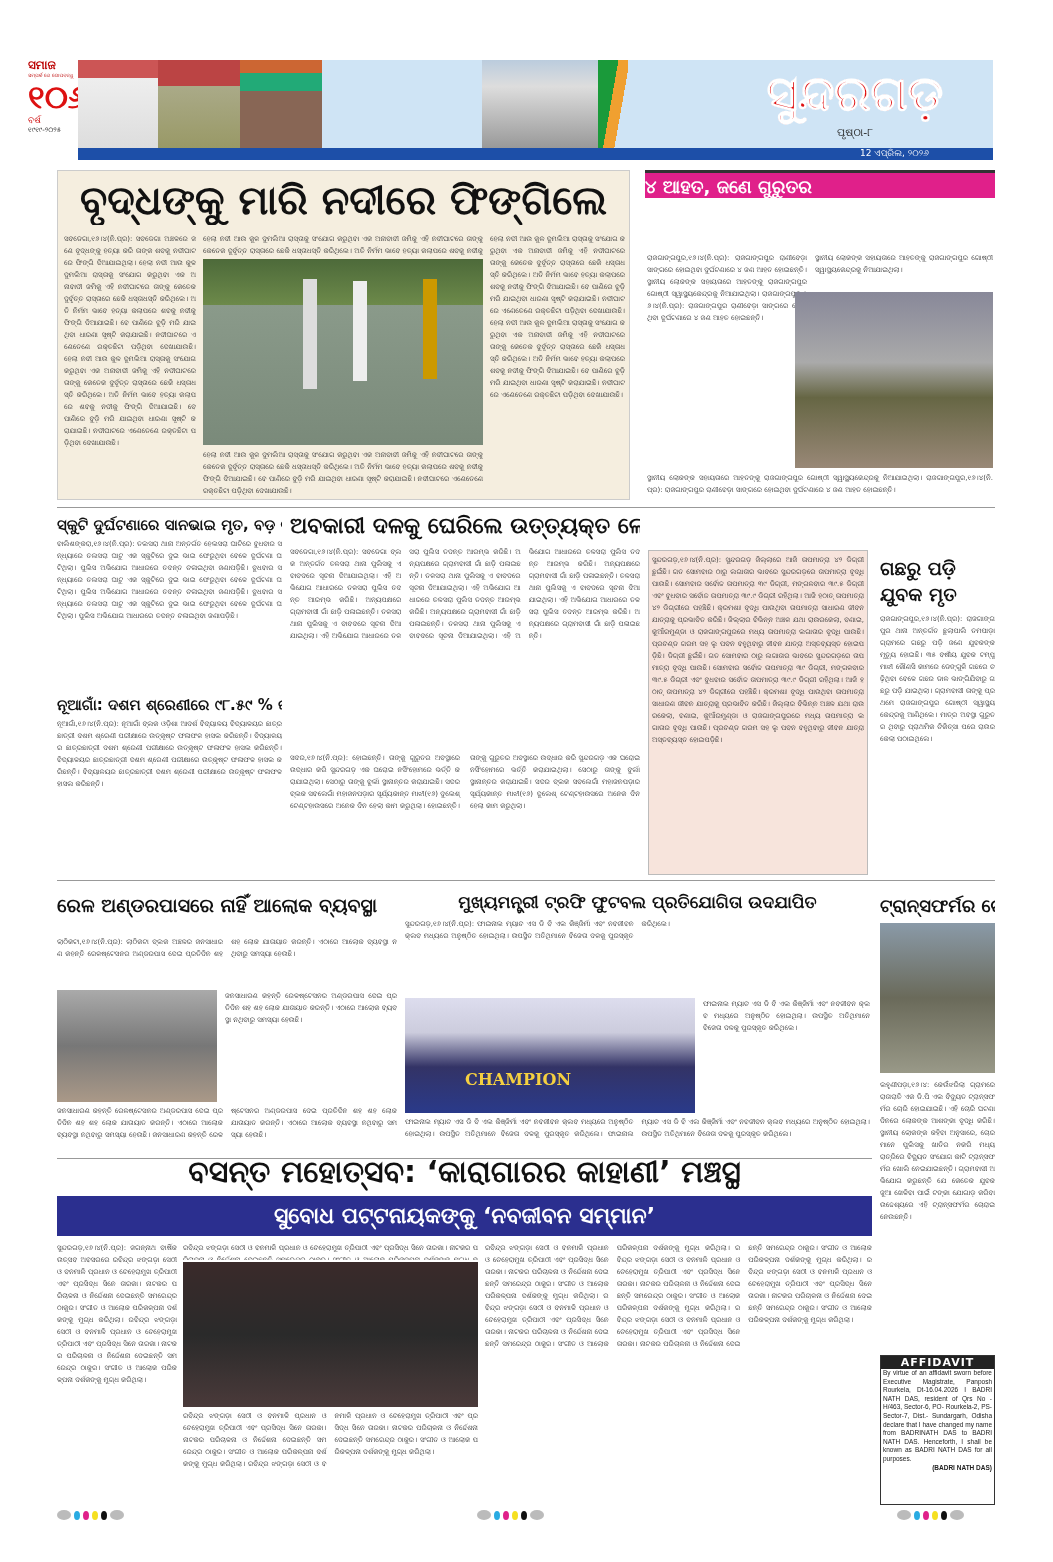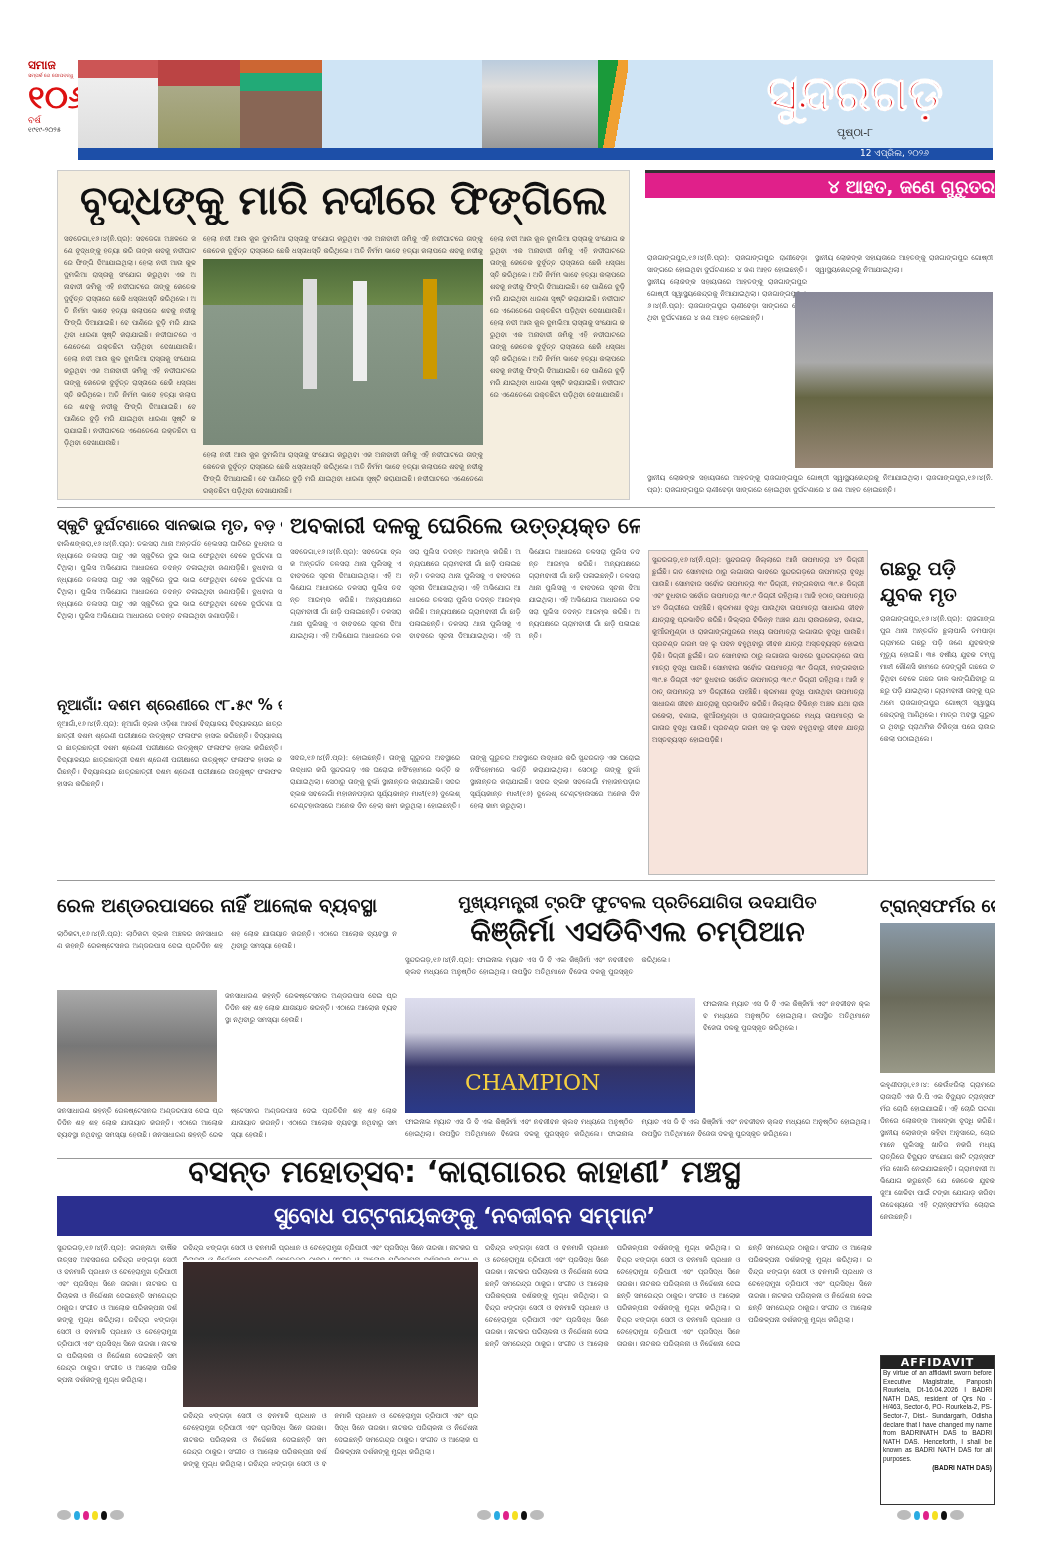--- a/index.html
+++ b/index.html
@@ -55,21 +55,21 @@
   <div class="photo abs" style="left:145px;top:88px;width:280px;height:186px;background:linear-gradient(#4d6a3a 0,#6d8a4a 25%,#8a9a8a 25%,#7a8a7a 100%)">
     <div class="abs" style="left:100px;top:20px;width:14px;height:110px;background:#ddd"></div>
     <div class="abs" style="left:150px;top:22px;width:14px;height:100px;background:#eee"></div>
     <div class="abs" style="left:220px;top:20px;width:14px;height:100px;background:#c90"></div>
   </div>
   <div class="txt abs" style="left:145px;top:278px;width:280px;height:48px">ହେଲା ନଦୀ ଆଉ କୁଳ ଦୁମଲିଆ ରାସ୍ତାକୁ ସଂଯୋଗ କରୁଥିବା ଏକ ଅନାବାଦୀ ଜମିକୁ ଏହି ନଦୀଘାଟରେ ତାଙ୍କୁ କେତେକ ଦୁର୍ବୃତ୍ତ ରାସ୍ତାରେ ଛେକି ଧସ୍ତାଧସ୍ତି କରିଥିଲେ। ଅତି ନିର୍ମମ ଭାବେ ହତ୍ୟା କଲାପରେ ଶବକୁ ନଦୀକୁ ଫିଙ୍ଗି ଦିଆଯାଇଛି। ବେ ପାଣିରେ ବୁଡ଼ି ମରି ଯାଇଥିବା ଧାରଣା ସୃଷ୍ଟି କରାଯାଇଛି। ନଦୀଘାଟରେ ଏଣେତେଣେ ରକ୍ତଛିଟା ପଡ଼ିଥିବା ଦେଖାଯାଉଛି।</div>
   <div class="txt abs" style="left:432px;top:62px;width:135px;height:262px"><span>ହେଲା ନଦୀ ଆଉ କୁଳ ଦୁମଲିଆ ରାସ୍ତାକୁ ସଂଯୋଗ କରୁଥିବା ଏକ ଅନାବାଦୀ ଜମିକୁ ଏହି ନଦୀଘାଟରେ ତାଙ୍କୁ କେତେକ ଦୁର୍ବୃତ୍ତ ରାସ୍ତାରେ ଛେକି ଧସ୍ତାଧସ୍ତି କରିଥିଲେ। ଅତି ନିର୍ମମ ଭାବେ ହତ୍ୟା କଲାପରେ ଶବକୁ ନଦୀକୁ ଫିଙ୍ଗି ଦିଆଯାଇଛି। ବେ ପାଣିରେ ବୁଡ଼ି ମରି ଯାଇଥିବା ଧାରଣା ସୃଷ୍ଟି କରାଯାଇଛି। ନଦୀଘାଟରେ ଏଣେତେଣେ ରକ୍ତଛିଟା ପଡ଼ିଥିବା ଦେଖାଯାଉଛି।</span> <span>ହେଲା ନଦୀ ଆଉ କୁଳ ଦୁମଲିଆ ରାସ୍ତାକୁ ସଂଯୋଗ କରୁଥିବା ଏକ ଅନାବାଦୀ ଜମିକୁ ଏହି ନଦୀଘାଟରେ ତାଙ୍କୁ କେତେକ ଦୁର୍ବୃତ୍ତ ରାସ୍ତାରେ ଛେକି ଧସ୍ତାଧସ୍ତି କରିଥିଲେ। ଅତି ନିର୍ମମ ଭାବେ ହତ୍ୟା କଲାପରେ ଶବକୁ ନଦୀକୁ ଫିଙ୍ଗି ଦିଆଯାଇଛି। ବେ ପାଣିରେ ବୁଡ଼ି ମରି ଯାଇଥିବା ଧାରଣା ସୃଷ୍ଟି କରାଯାଇଛି। ନଦୀଘାଟରେ ଏଣେତେଣେ ରକ୍ତଛିଟା ପଡ଼ିଥିବା ଦେଖାଯାଉଛି।</span></div>
 </div>
 
 <div class="abs" style="left:645px;top:170px;width:350px;height:370px">
-  <div style="background:#e0208a;color:#fff;font-weight:bold;font-size:18px;text-align:right;height:28px;line-height:28px;border-top:3px solid #333">୪ ଆହତ, ଜଣେ ଗୁରୁତର</div>
+  <div style="background:#e0208a;color:#fff;font-weight:bold;font-size:18px;text-align:left;height:28px;line-height:28px;border-top:3px solid #333">୪ ଆହତ, ଜଣେ ଗୁରୁତର</div>
   <div class="txt abs" style="left:2px;top:82px;width:160px;height:210px"><span>ରାଜଗାଙ୍ଗପୁର,୧୬।୪(ନି.ପ୍ର): ରାଜଗାଙ୍ଗପୁର ରାଣୀବେଡ଼ା ସାଙ୍ଗରେ ହୋଇଥିବା ଦୁର୍ଘଟଣାରେ ୪ ଜଣ ଆହତ ହୋଇଛନ୍ତି।</span> <span>ସ୍ଥାନୀୟ ଲୋକଙ୍କ ସହାୟତାରେ ଆହତଙ୍କୁ ରାଜଗାଙ୍ଗପୁର ଗୋଷ୍ଠୀ ସ୍ୱାସ୍ଥ୍ୟକେନ୍ଦ୍ରକୁ ନିଆଯାଇଥିଲା।</span> <span>ରାଜଗାଙ୍ଗପୁର,୧୬।୪(ନି.ପ୍ର): ରାଜଗାଙ୍ଗପୁର ରାଣୀବେଡ଼ା ସାଙ୍ଗରେ ହୋଇଥିବା ଦୁର୍ଘଟଣାରେ ୪ ଜଣ ଆହତ ହୋଇଛନ୍ତି।</span></div>
   <div class="txt abs" style="left:170px;top:82px;width:178px;height:40px">ସ୍ଥାନୀୟ ଲୋକଙ୍କ ସହାୟତାରେ ଆହତଙ୍କୁ ରାଜଗାଙ୍ଗପୁର ଗୋଷ୍ଠୀ ସ୍ୱାସ୍ଥ୍ୟକେନ୍ଦ୍ରକୁ ନିଆଯାଇଥିଲା।</div>
   <div class="photo abs" style="left:150px;top:122px;width:198px;height:176px;background:linear-gradient(#889 0,#aaa 40%,#664 60%,#987 100%)"></div>
   <div class="txt abs" style="left:2px;top:302px;width:346px;height:62px"><span>ସ୍ଥାନୀୟ ଲୋକଙ୍କ ସହାୟତାରେ ଆହତଙ୍କୁ ରାଜଗାଙ୍ଗପୁର ଗୋଷ୍ଠୀ ସ୍ୱାସ୍ଥ୍ୟକେନ୍ଦ୍ରକୁ ନିଆଯାଇଥିଲା।</span> <span>ରାଜଗାଙ୍ଗପୁର,୧୬।୪(ନି.ପ୍ର): ରାଜଗାଙ୍ଗପୁର ରାଣୀବେଡ଼ା ସାଙ୍ଗରେ ହୋଇଥିବା ଦୁର୍ଘଟଣାରେ ୪ ଜଣ ଆହତ ହୋଇଛନ୍ତି।</span></div>
 </div>
 
 <div class="abs rule" style="left:57px;top:507px;width:938px;height:1px"></div>
 
 <div class="abs" style="left:57px;top:512px;width:225px;height:175px">
   <div class="hl" style="font-size:15px;line-height:26px">ସ୍କୁଟି ଦୁର୍ଘଟଣାରେ ସାନଭାଇ ମୃତ, ବଡ଼ ଗୁରୁତର</div>
@@ -96,32 +96,31 @@
 
 <div class="abs" style="left:880px;top:555px;width:115px;height:320px">
   <div class="hl" style="font-size:19px;line-height:26px;white-space:normal">ଗଛରୁ ପଡ଼ି ଯୁବକ ମୃତ</div>
   <div class="txt" style="height:262px;margin-top:6px"><span>ରାଜଗାଙ୍ଗପୁର,୧୬।୪(ନି.ପ୍ର):</span> <span>ରାଜଗାଙ୍ଗପୁର ଥାନା ଅନ୍ତର୍ଗତ ଛୁଲାପାଲି ତମପାଡ଼ା ଗ୍ରାମରେ ଗଛରୁ ପଡ଼ି ଜଣେ ଯୁବକଙ୍କ ମୃତ୍ୟୁ ହୋଇଛି। ୩୫ ବର୍ଷୀୟ ଯୁବକ ଟମ୍ପୁ ମାଝୀ କୌଣସି କାମରେ ଡେଙ୍ଗୁଳି ଗଛରେ ଚଢ଼ିଥିବା ବେଳେ ଗଛର ଡାଳ ଭାଙ୍ଗିଯିବାରୁ ଗଛରୁ ପଡ଼ି ଯାଇଥିଲା। ଗ୍ରାମବାସୀ ତାଙ୍କୁ ପ୍ରଥମେ ରାଜଗାଙ୍ଗପୁର ଗୋଷ୍ଠୀ ସ୍ୱାସ୍ଥ୍ୟକେନ୍ଦ୍ରକୁ ଆଣିଥିଲେ। ମାତ୍ର ଅବସ୍ଥା ଗୁରୁତର ଥିବାରୁ ପ୍ରାଥମିକ ଚିକିତ୍ସା ପରେ ରାଉରକେଲା ପଠାଇଥିଲେ।</span></div>
 </div>
 
 <div class="abs rule" style="left:57px;top:880px;width:938px;height:1px"></div>
 
 <div class="abs" style="left:57px;top:890px;width:340px;height:262px">
   <div class="hl" style="font-size:19px;line-height:30px">ରେଳ ଅଣ୍ଡରପାସରେ ନାହିଁ ଆଲୋକ ବ୍ୟବସ୍ଥା</div>
-  <div class="txt" style="columns:2;column-gap:8px;height:58px;margin-top:8px"><span>ଲାଠିକଟା,୧୬।୪(ନି.ପ୍ର): ଲାଠିକଟା ବ୍ଲକ ଅଞ୍ଚଳର</span> <span>ଜନସାଧାରଣ କହନ୍ତି ରେଳଷ୍ଟେସନର ଅଣ୍ଡରପାସ ଦେଇ ପ୍ରତିଦିନ ଶହ ଶହ ଲୋକ ଯାତାୟାତ କରନ୍ତି। ଏଠାରେ ଆଲୋକ ବ୍ୟବସ୍ଥା ନଥିବାରୁ ସମସ୍ୟା ହେଉଛି।</span></div>
+  <div class="txt" style="columns:2;column-gap:8px;height:58px;margin-top:16px"><span>ଲାଠିକଟା,୧୬।୪(ନି.ପ୍ର): ଲାଠିକଟା ବ୍ଲକ ଅଞ୍ଚଳର</span> <span>ଜନସାଧାରଣ କହନ୍ତି ରେଳଷ୍ଟେସନର ଅଣ୍ଡରପାସ ଦେଇ ପ୍ରତିଦିନ ଶହ ଶହ ଲୋକ ଯାତାୟାତ କରନ୍ତି। ଏଠାରେ ଆଲୋକ ବ୍ୟବସ୍ଥା ନଥିବାରୁ ସମସ୍ୟା ହେଉଛି।</span></div>
   <div class="photo abs" style="left:0;top:100px;width:160px;height:112px;background:linear-gradient(#aaa 0,#777 50%,#a98 100%)"></div>
   <div class="txt abs" style="left:168px;top:100px;width:172px;height:112px">ଜନସାଧାରଣ କହନ୍ତି ରେଳଷ୍ଟେସନର ଅଣ୍ଡରପାସ ଦେଇ ପ୍ରତିଦିନ ଶହ ଶହ ଲୋକ ଯାତାୟାତ କରନ୍ତି। ଏଠାରେ ଆଲୋକ ବ୍ୟବସ୍ଥା ନଥିବାରୁ ସମସ୍ୟା ହେଉଛି।</div>
   <div class="txt abs" style="left:0;top:215px;width:340px;height:47px;columns:2;column-gap:8px"><span>ଜନସାଧାରଣ କହନ୍ତି ରେଳଷ୍ଟେସନର ଅଣ୍ଡରପାସ ଦେଇ ପ୍ରତିଦିନ ଶହ ଶହ ଲୋକ ଯାତାୟାତ କରନ୍ତି। ଏଠାରେ ଆଲୋକ ବ୍ୟବସ୍ଥା ନଥିବାରୁ ସମସ୍ୟା ହେଉଛି।</span> <span>ଜନସାଧାରଣ କହନ୍ତି ରେଳଷ୍ଟେସନର ଅଣ୍ଡରପାସ ଦେଇ ପ୍ରତିଦିନ ଶହ ଶହ ଲୋକ ଯାତାୟାତ କରନ୍ତି। ଏଠାରେ ଆଲୋକ ବ୍ୟବସ୍ଥା ନଥିବାରୁ ସମସ୍ୟା ହେଉଛି।</span></div>
 </div>
 
 <div class="abs" style="left:405px;top:890px;width:465px;height:262px">
   <div class="hl" style="font-size:17px;line-height:24px;text-align:center">ମୁଖ୍ୟମନ୍ତ୍ରୀ ଟ୍ରଫି ଫୁଟବଲ ପ୍ରତିଯୋଗିତା ଉଦଯାପିତ</div>
-  <div class="hl" style="font-size:28px;line-height:36px;text-align:center">କିଞ୍ଜିର୍ମା ଏସଡିବିଏଲ ଚମ୍ପିଆନ</div>
   <div class="txt" style="columns:2;column-gap:8px;height:40px;margin-top:4px"><span>ସୁନ୍ଦରଗଡ଼,୧୬।୪(ନି.ପ୍ର):</span> <span>ଫାଇନାଲ ମ୍ୟାଚ ଏସ ଡି ବି ଏଲ କିଞ୍ଜିର୍ମା ଏବଂ ନବଜୀବନ କ୍ଲବ ମଧ୍ୟରେ ଅନୁଷ୍ଠିତ ହୋଇଥିଲା। ଉପସ୍ଥିତ ଅତିଥିମାନେ ବିଜେତା ଦଳକୁ ପୁରସ୍କୃତ କରିଥିଲେ।</span></div>
   <div class="photo abs" style="left:0;top:108px;width:290px;height:115px;background:linear-gradient(#dde 0,#ccd 30%,#336 60%,#2a3a8a 100%)">
-    <div class="abs" style="left:60px;top:72px;color:#f5d040;font-size:22px;font-weight:normal;font-family:'DejaVu Serif',serif">CHAMPION</div>
+    <div class="abs" style="left:60px;top:72px;color:#f5d040;font-size:16px;font-weight:bold;font-family:'DejaVu Serif',serif">CHAMPION</div>
   </div>
   <div class="txt abs" style="left:298px;top:108px;width:167px;height:115px">ଫାଇନାଲ ମ୍ୟାଚ ଏସ ଡି ବି ଏଲ କିଞ୍ଜିର୍ମା ଏବଂ ନବଜୀବନ କ୍ଲବ ମଧ୍ୟରେ ଅନୁଷ୍ଠିତ ହୋଇଥିଲା। ଉପସ୍ଥିତ ଅତିଥିମାନେ ବିଜେତା ଦଳକୁ ପୁରସ୍କୃତ କରିଥିଲେ।</div>
   <div class="txt abs" style="left:0;top:226px;width:465px;height:36px;columns:2;column-gap:8px"><span>ଫାଇନାଲ ମ୍ୟାଚ ଏସ ଡି ବି ଏଲ କିଞ୍ଜିର୍ମା ଏବଂ ନବଜୀବନ କ୍ଲବ ମଧ୍ୟରେ ଅନୁଷ୍ଠିତ ହୋଇଥିଲା। ଉପସ୍ଥିତ ଅତିଥିମାନେ ବିଜେତା ଦଳକୁ ପୁରସ୍କୃତ କରିଥିଲେ।</span> <span>ଫାଇନାଲ ମ୍ୟାଚ ଏସ ଡି ବି ଏଲ କିଞ୍ଜିର୍ମା ଏବଂ ନବଜୀବନ କ୍ଲବ ମଧ୍ୟରେ ଅନୁଷ୍ଠିତ ହୋଇଥିଲା। ଉପସ୍ଥିତ ଅତିଥିମାନେ ବିଜେତା ଦଳକୁ ପୁରସ୍କୃତ କରିଥିଲେ।</span></div>
 </div>
 
 <div class="abs" style="left:880px;top:895px;width:115px;height:440px">
   <div class="hl" style="font-size:18px;line-height:22px">ଟ୍ରାନ୍ସଫର୍ମର ଚୋରି</div>
   <div class="photo" style="width:115px;height:150px;margin-top:6px;background:linear-gradient(#8a9aa8 0,#6a6a5a 50%,#998 100%)"></div>
   <div class="txt" style="height:250px;margin-top:6px"><span>ଲହୁଣୀପଡ଼ା,୧୬।୪:</span> <span>କେଉଁଝରିଲା ଗ୍ରାମରେ ରାତାରାତି ଏକ ଡି.ପି ଏଲ ବିଦ୍ୟୁତ ଟ୍ରାନ୍ସଫର୍ମର ଚୋରି ହୋଇଯାଇଛି। ଏହି ଚୋରି ଘଟଣା ଦିନରେ ଲୋକଙ୍କ ଆଶଙ୍କା ବୃଦ୍ଧି କରିଛି। ସ୍ଥାନୀୟ ଲୋକଙ୍କ କହିବା ଅନୁସାରେ, ଚୋରମାନେ ପୁଲିସକୁ ଖାତିର ନକରି ମଧ୍ୟରାତ୍ରିରେ ବିଦ୍ୟୁତ ସଂଯୋଗ କାଟି ଟ୍ରାନ୍ସଫର୍ମର ଖୋଲି ନେଇଯାଇଛନ୍ତି। ଗ୍ରାମବାସୀ ଅଭିଯୋଗ କରୁଛନ୍ତି ଯେ କେତେକ ଯୁବକ ଜୁଆ ଖେଳିବା ପାଇଁ ଟଙ୍କା ଯୋଗାଡ଼ କରିବା ଉଦ୍ଦେଶ୍ୟରେ ଏହି ଟ୍ରାନ୍ସଫର୍ମର ଚୋରାଇ ନେଉଛନ୍ତି।</span></div>
 </div>

